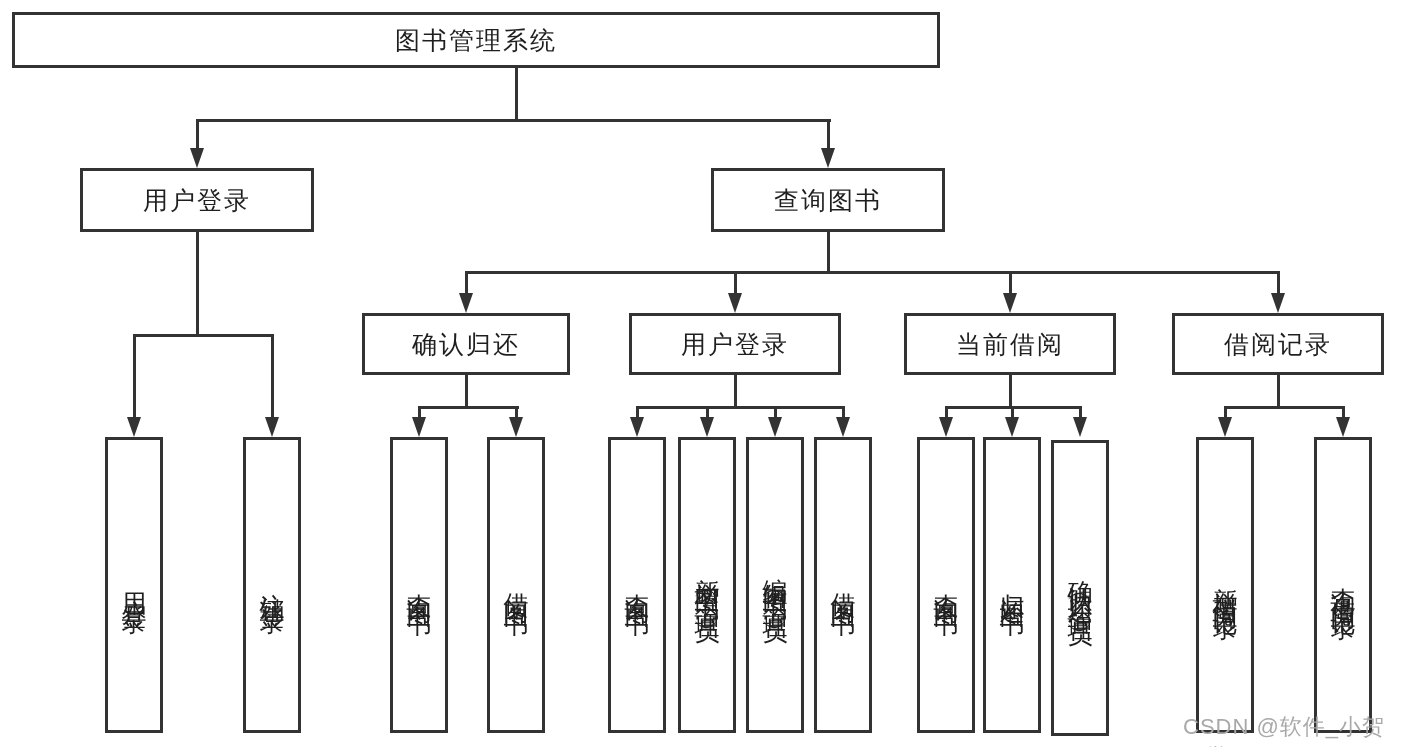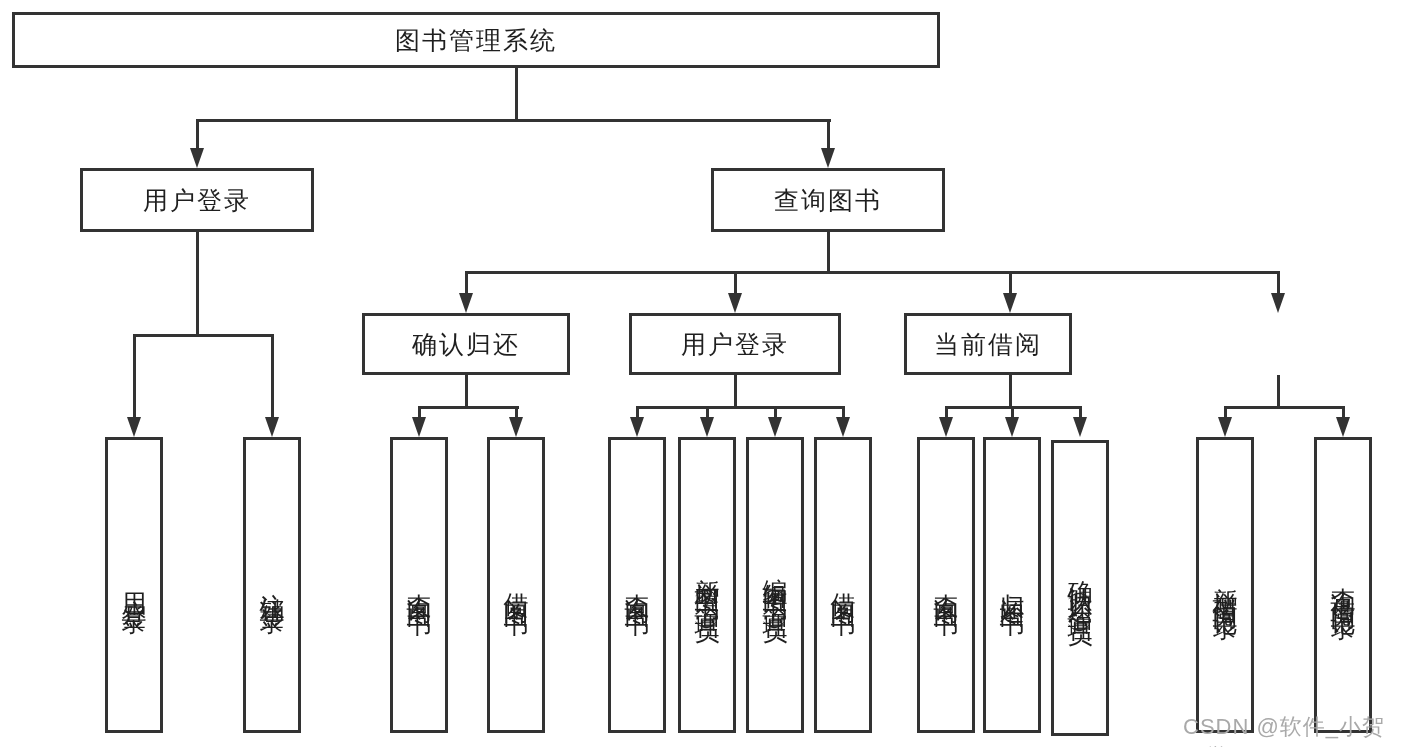--- a/index.html
+++ b/index.html
@@ -92,21 +92,22 @@
   <div class="arrow" style="left:459px; top:293px;"></div>
   <div class="vline" style="left:734px; top:271px; width:3px; height:24px;"></div>
   <div class="arrow" style="left:728px; top:293px;"></div>
   <div class="vline" style="left:1009px; top:271px; width:3px; height:24px;"></div>
   <div class="arrow" style="left:1003px; top:293px;"></div>
   <div class="vline" style="left:1277px; top:271px; width:3px; height:24px;"></div>
   <div class="arrow" style="left:1271px; top:293px;"></div>
 
   <div class="box" style="left:362px; top:313px; width:208px; height:62px;">确认归还</div>
   <div class="box" style="left:629px; top:313px; width:212px; height:62px;">用户登录</div>
-  <div class="box" style="left:904px; top:313px; width:168px; height:62px;">当前借阅</div>
+  <div class="box" style="left:904px; top:313px; width:212px; height:62px;">当前借阅</div>
+  <div class="box" style="left:1172px; top:313px; width:212px; height:62px;">借阅记录</div>
 
   <div class="vline" style="left:465px; top:375px; width:3px; height:34px;"></div>
   <div class="hline" style="left:418px; top:406px; width:101px; height:3px;"></div>
   <div class="vline" style="left:418px; top:406px; width:3px; height:14px;"></div>
   <div class="arrow" style="left:412px; top:417px;"></div>
   <div class="vline" style="left:515px; top:406px; width:3px; height:14px;"></div>
   <div class="arrow" style="left:509px; top:417px;"></div>
 
   <div class="vline" style="left:734px; top:375px; width:3px; height:34px;"></div>
   <div class="hline" style="left:636px; top:406px; width:209px; height:3px;"></div>

